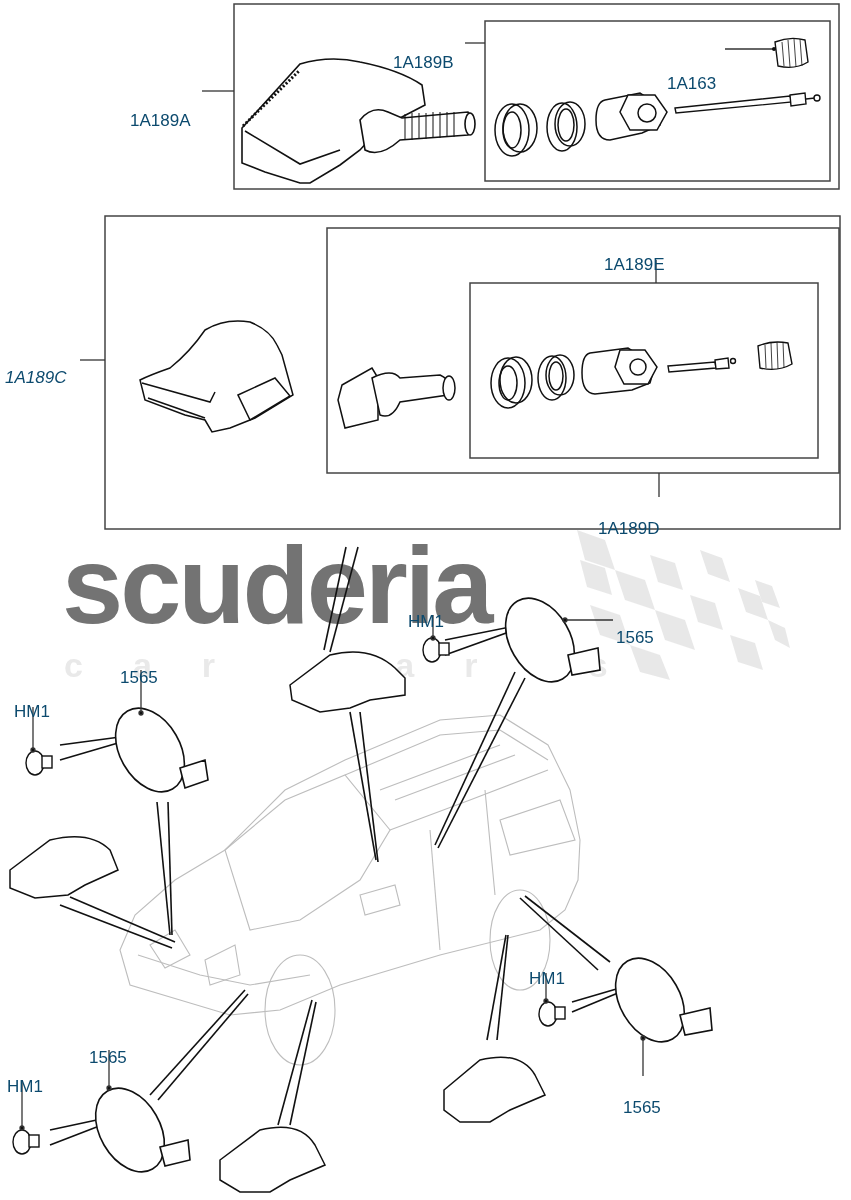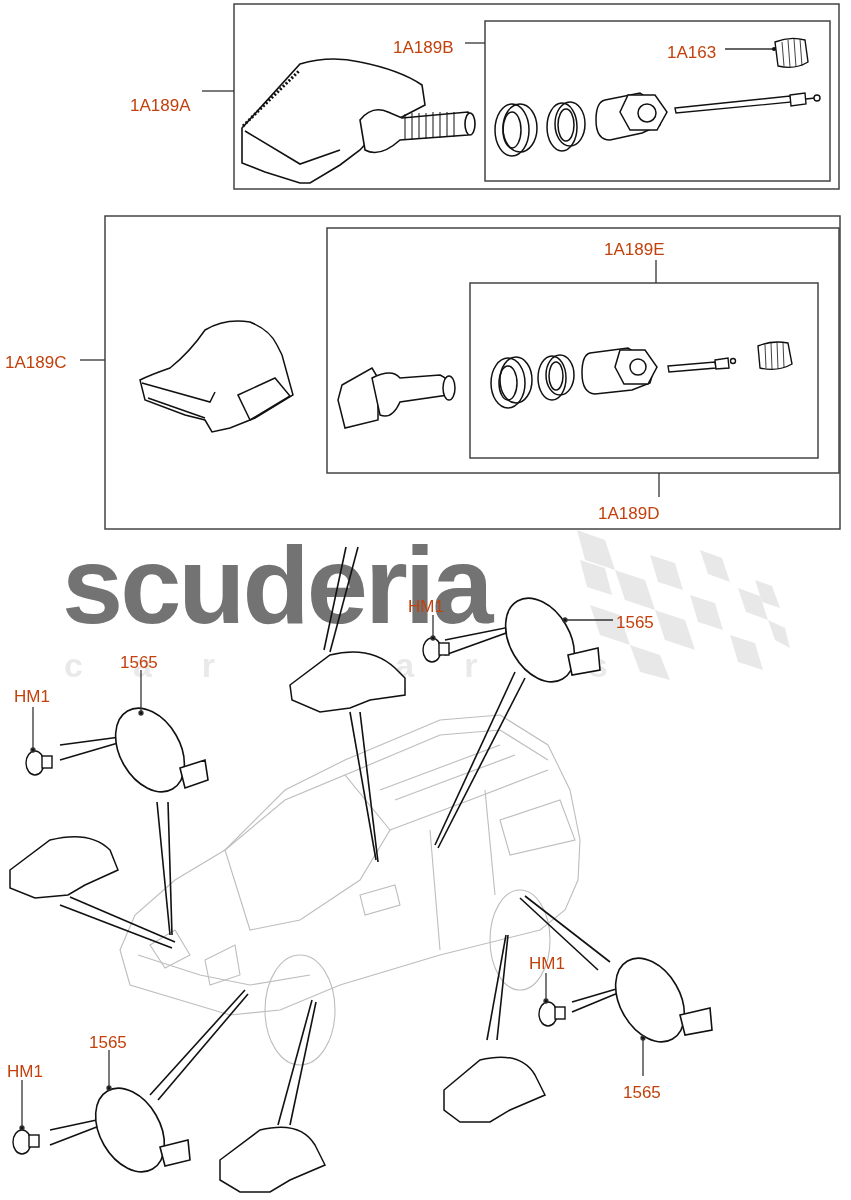--- a/index.html
+++ b/index.html
@@ -1,20 +1,20 @@
 <!DOCTYPE html>
 <html><head>
 <meta charset="utf-8">
 <style>
   html, body { margin: 0; padding: 0; background: #ffffff; }
   body { width: 851px; height: 1200px; position: relative; overflow: hidden;
          font-family: "Liberation Sans", "DejaVu Sans", sans-serif; }
   .canvas { position: absolute; left: 0; top: 0; width: 851px; height: 1200px; }
-  .label { position: absolute; color: #c2410c; font-size: 17px; line-height: 18px;
-           white-space: nowrap; font-family: "Liberation Sans", sans-serif; cursor: pointer; }
+  .label { position: absolute; color: #0c4a6e; font-size: 17px; line-height: 18px;
+           white-space: nowrap; font-family: "Liberation Sans", sans-serif; cursor: pointer; margin-top: 15px; }
   .wm-text { position: absolute; color: #737373; font-weight: bold;
              font-family: "Liberation Sans", sans-serif; font-size: 110px; line-height: 110px;
              left: 62px; top: 530px; letter-spacing: -3px; }
   .wm-sub { position: absolute; color: #e9e9e9; font-weight: bold;
             font-family: "Liberation Sans", sans-serif; font-size: 34px; line-height: 34px;
             left: 64px; top: 648px; letter-spacing: 50px; }
   svg { position: absolute; left: 0; top: 0; }
 </style>
 </head>
 <body>
@@ -240,22 +240,22 @@
         <circle cx="109" cy="1088" r="2" fill="#111"></circle>
       <line x1="546" y1="973" x2="546" y2="1001"></line>
         <circle cx="546" cy="1001" r="2" fill="#111"></circle>
       <line x1="643" y1="1038" x2="643" y2="1076"></line>
         <circle cx="643" cy="1038" r="2" fill="#111"></circle>
     </g>
   </svg>
 
   <div class="label" style="left:130px;top:97px;">1A189A</div>
   <div class="label" style="left:393px;top:39px;">1A189B</div>
-  <div class="label" style="left:667px;top:44px;">1A163</div>
-  <div class="label" style="left:5px;top:354px;">1A189C</div>
+  <div class="label" style="left:667px;top:60px;">1A163</div>
+  <div class="label" style="left:5px;top:354px;font-style:italic;">1A189C</div>
   <div class="label" style="left:604px;top:241px;">1A189E</div>
   <div class="label" style="left:598px;top:505px;">1A189D</div>
 
   <div class="label" style="left:408px;top:598px;">HM1</div>
   <div class="label" style="left:616px;top:614px;">1565</div>
   <div class="label" style="left:120px;top:654px;">1565</div>
   <div class="label" style="left:14px;top:688px;">HM1</div>
   <div class="label" style="left:529px;top:955px;">HM1</div>
   <div class="label" style="left:623px;top:1084px;">1565</div>
   <div class="label" style="left:89px;top:1034px;">1565</div>

